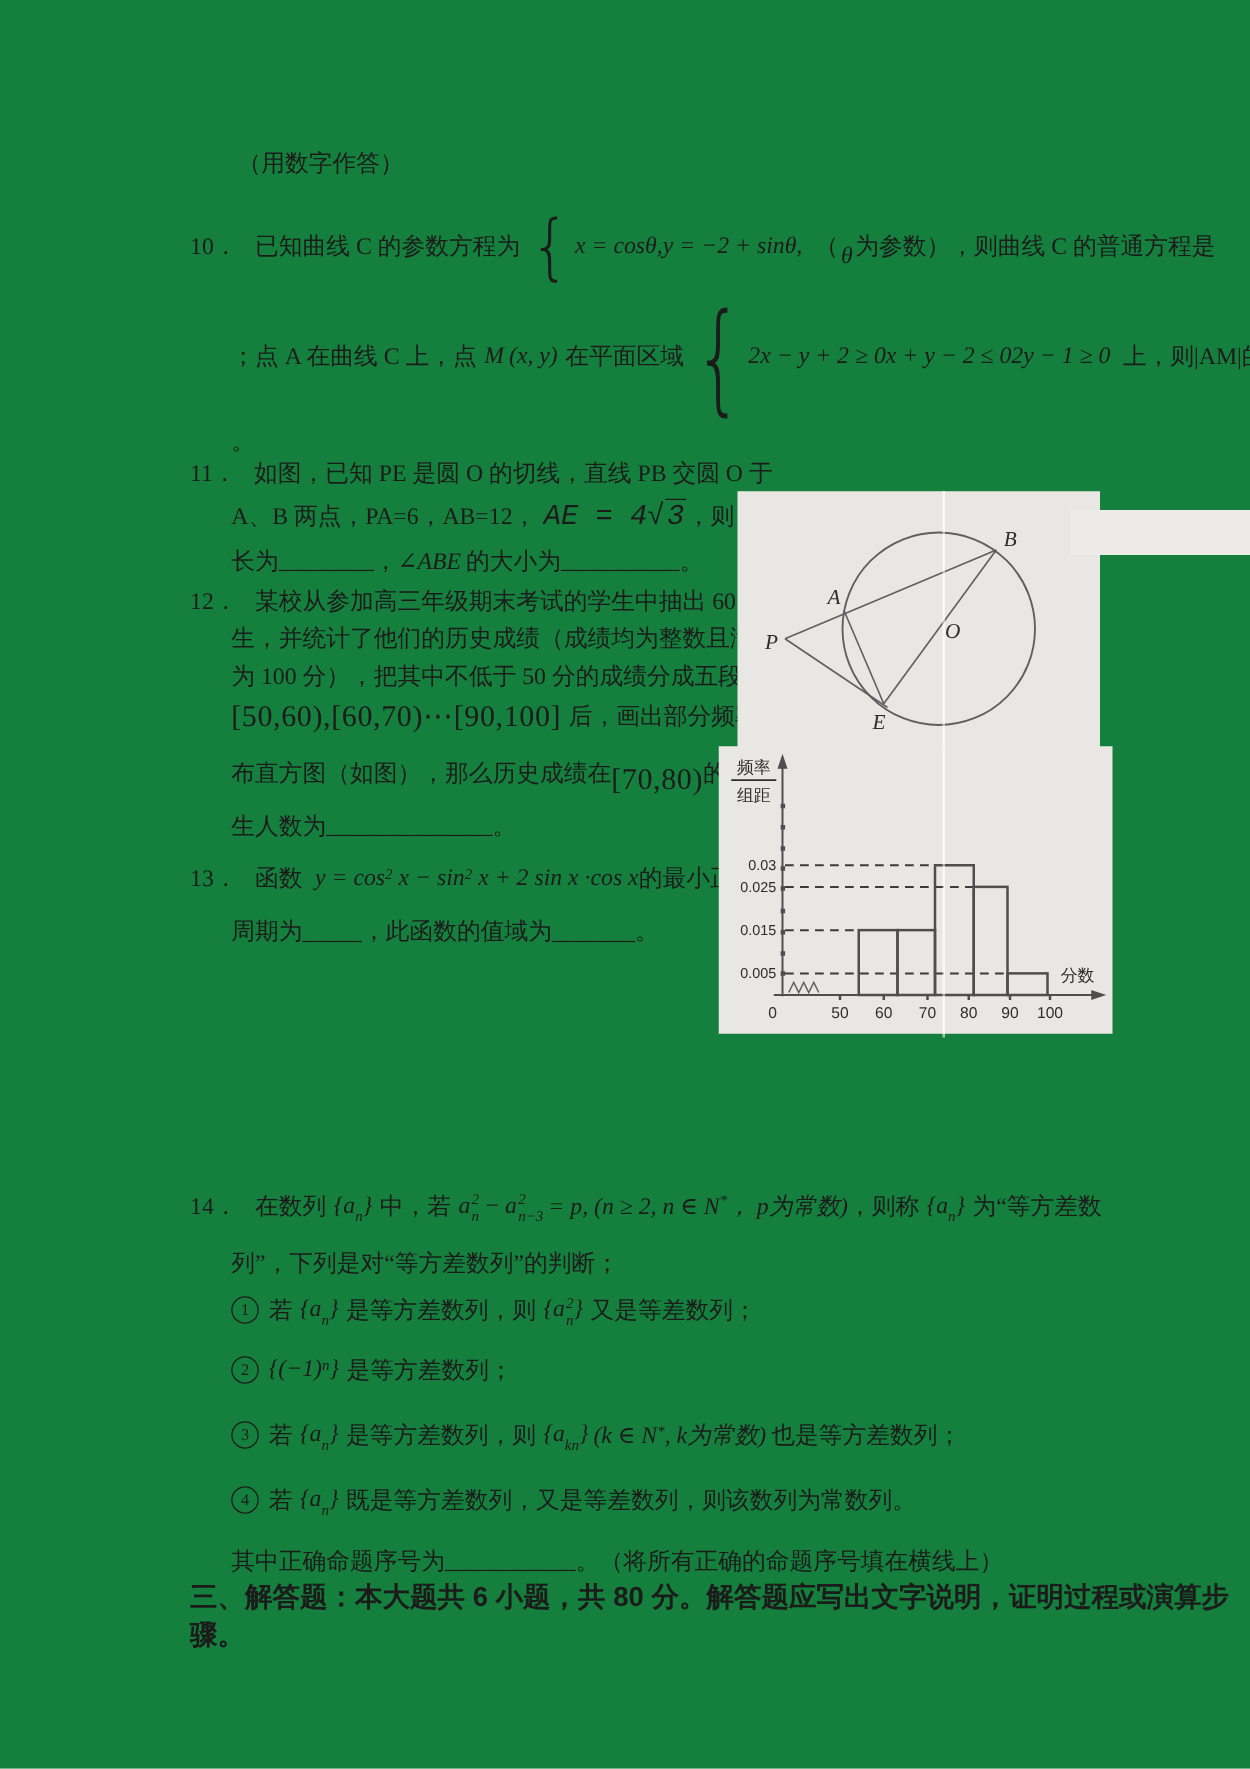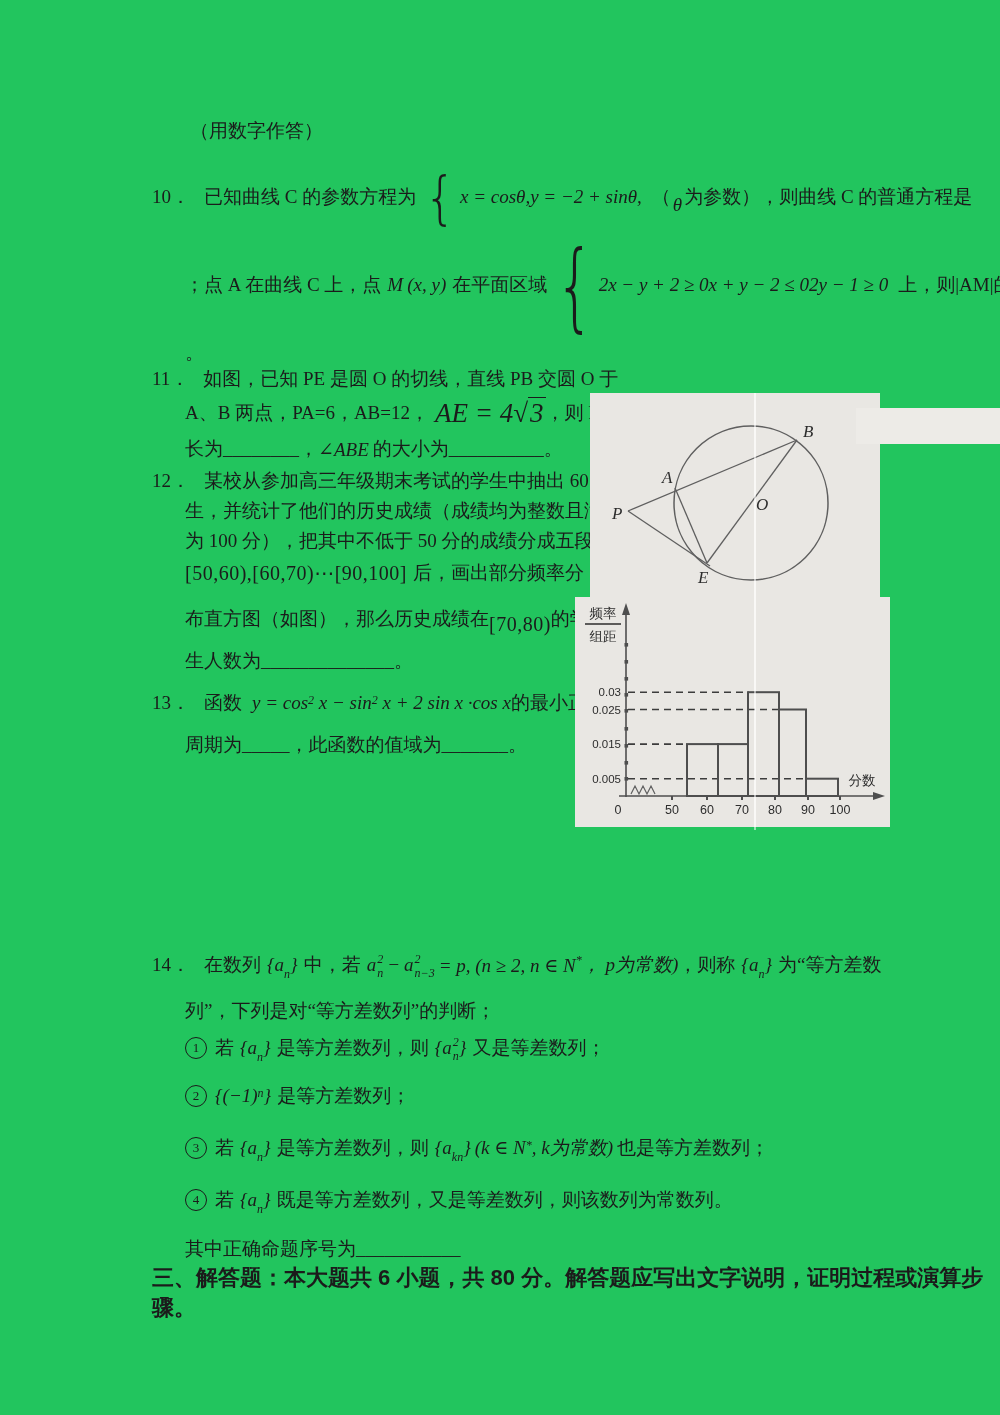--- a/index.html
+++ b/index.html
@@ -1,18 +1,18 @@
 <!DOCTYPE html>
 <html><head>
 <meta charset="utf-8">
 <style>
   html,body { margin:0; padding:0; background:#ffffff; }
   .page {
     position:relative; width:1000px; height:1415px; overflow:hidden;
-    background:#22c55e; color:#1b1b1b;
+    background:#15803d; color:#1b1b1b;
     font-family:"Liberation Serif","DejaVu Serif",serif;
     font-size:19px;
   }
   .abs { position:absolute; }
   .row { display:flex; align-items:center; white-space:nowrap; }
   .qnum { margin-right:14px; }
   .math { font-style:italic; font-family:"Liberation Serif","DejaVu Serif",serif; }
   .syscol { display:inline-flex; flex-direction:row; }
   .syscol .sline { line-height:28px; }
   .syscol3 .sline { line-height:32px;text-align:center; }
@@ -20,22 +20,22 @@
   .b2 { font-size:50px; transform:scaleY(1.15); }
   .b3 { font-size:62px; transform:scaleY(1.55); }
   .sb { font-size:12px; position:relative; top:7px; font-style:italic; }
   .sp { font-size:12px; position:relative; top:-5px; font-style:italic; }
   .stk { display:inline-flex; flex-direction:column; font-size:12px; line-height:10px;
          font-style:italic; position:relative; top:1px; margin-left:1px; }
   .stk .t { position:relative; top:-2px; }
   .stk .b { position:relative; top:2px; }
   .theta { position:relative; top:8px; margin:0 2px; }
   .rad { border-top:1.6px solid #1b1b1b; padding:0 2px; }
-  .big { font-size:27px; }
-  .intv { font-size:20px; letter-spacing:0.5px; }
+  .big { font-size:23px;font-family:Liberation Mono, monospace; }
+  .intv { font-size:24px; letter-spacing:0.5px; }
   .gap6 { margin-left:6px; } .gap10 { margin-left:10px; } .gap4 { margin-left:4px; }
   .circ-num { display:inline-flex; align-items:center; justify-content:center;
     width:20px; height:20px; border:1.4px solid #1b1b1b; border-radius:50%;
     font-size:13px; margin-right:8px; flex:0 0 auto; }
   .bold-sans { font-family:"Liberation Sans","DejaVu Sans",sans-serif; font-weight:700; font-size:22px; }
   .fig { background:#e9e7e3; }
   .fig .stroke { stroke:#5f5f5f; fill:none; }
   .fig text { fill:#2d2d2d; }
   .bar { stroke:#4e4e4e; stroke-width:2; fill:none; }
   .dash { stroke:#3c3c3c; stroke-width:1.6; stroke-dasharray:7,5; fill:none; }
@@ -276,17 +276,18 @@
   <div class="abs row" style="left:185px;top:1176px;height:48px">
     <span class="circ-num">4</span>
     <span>若</span>
     <span class="math gap6"><span>{a</span><span class="sb">n</span><span>}</span></span>
     <span class="gap6">既是等方差数列，又是等差数列，则该数列为常数列。</span>
   </div>
 
   <div class="abs row" style="left:185px;top:1236px">
     <span>其中正确命题序号为</span>
     <span>___________</span>
+    <span>。（将所有正确的命题序号填在横线上）</span>
   </div>
 
   <div class="abs bold-sans" style="left:152px;top:1263px">三、解答题：本大题共 6 小题，共 80 分。解答题应写出文字说明，证明过程或演算步骤。</div>
 
 </div>
 
 </body></html>

